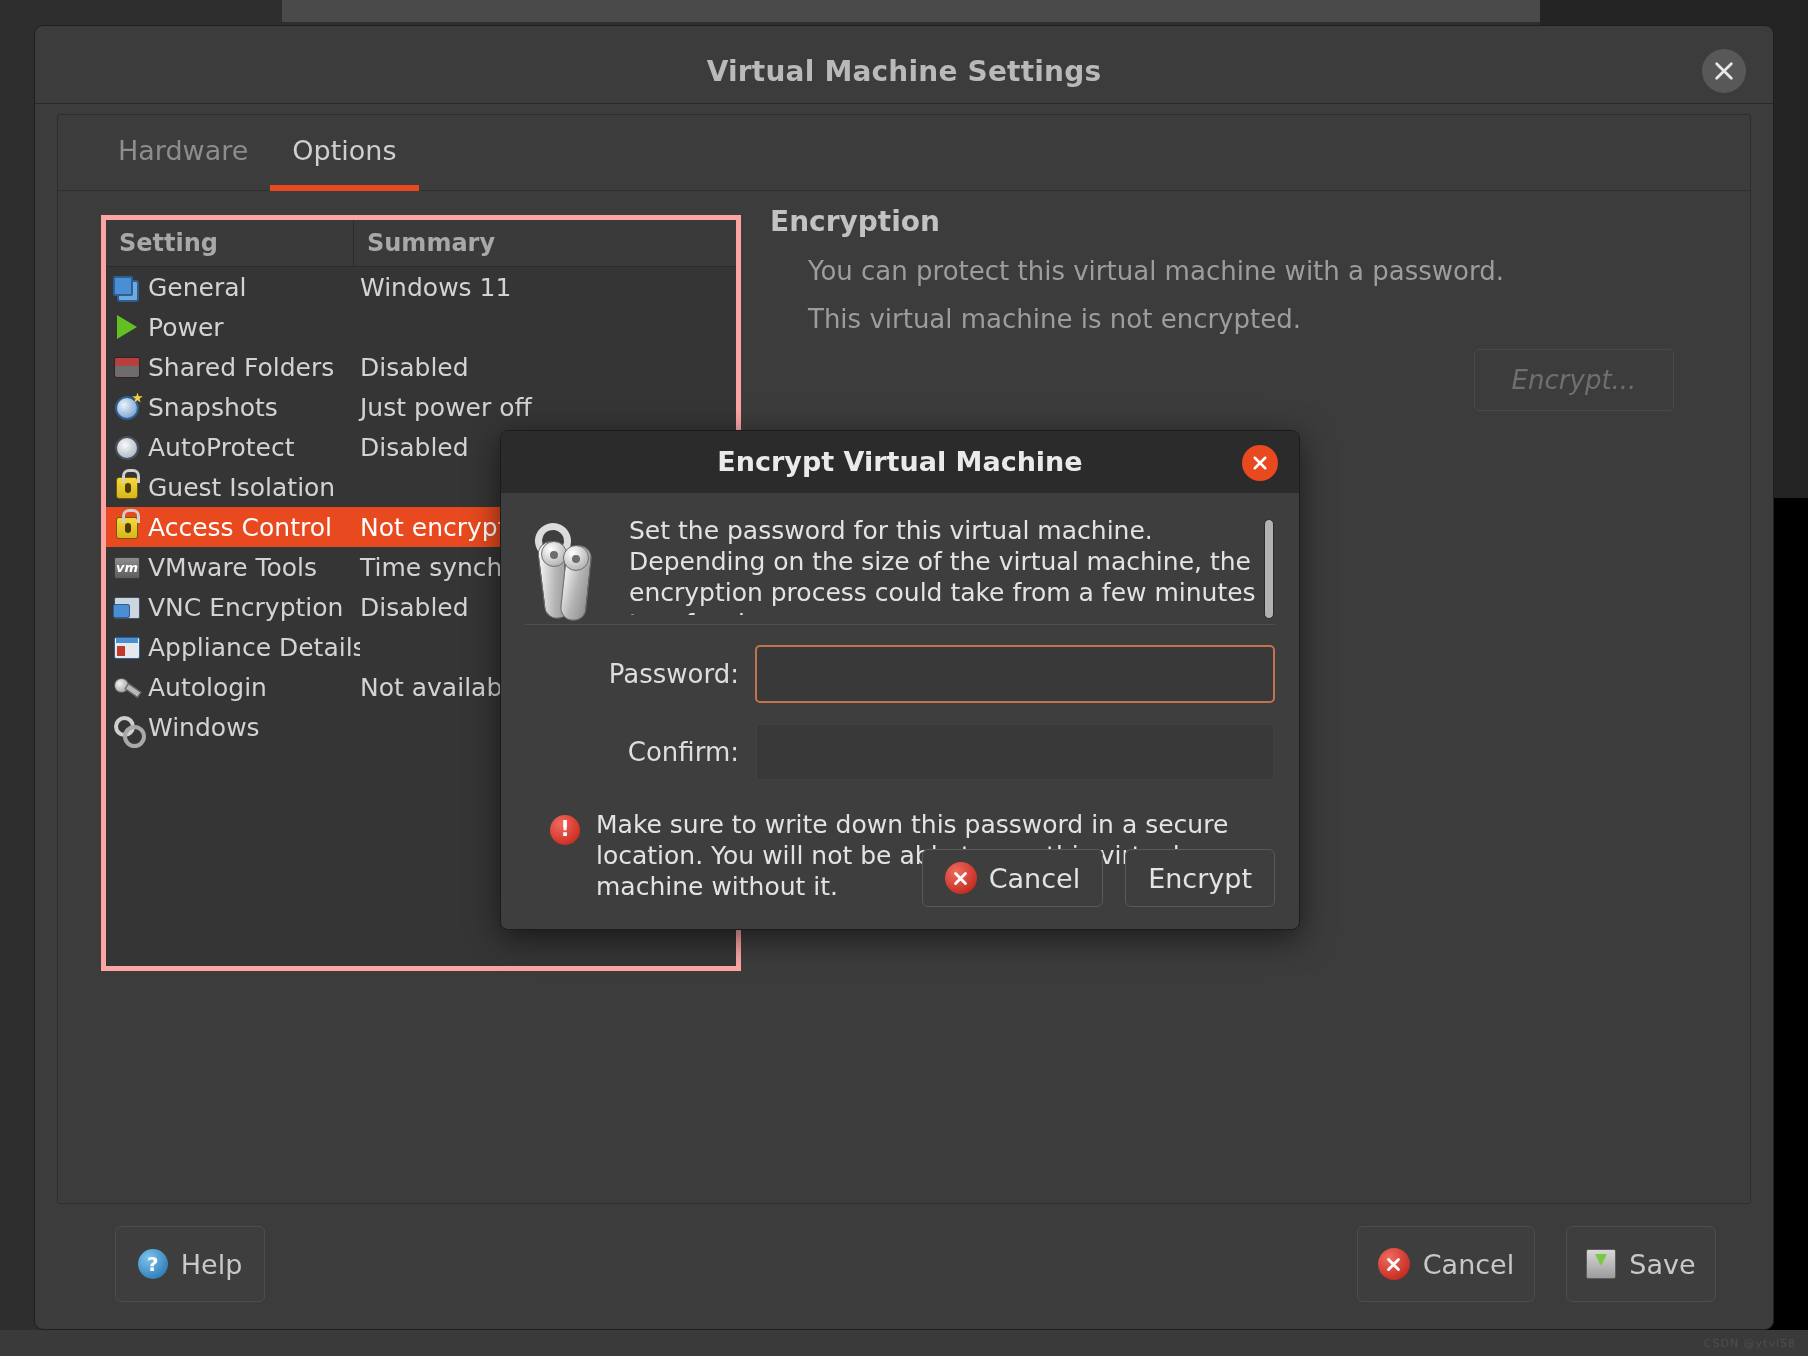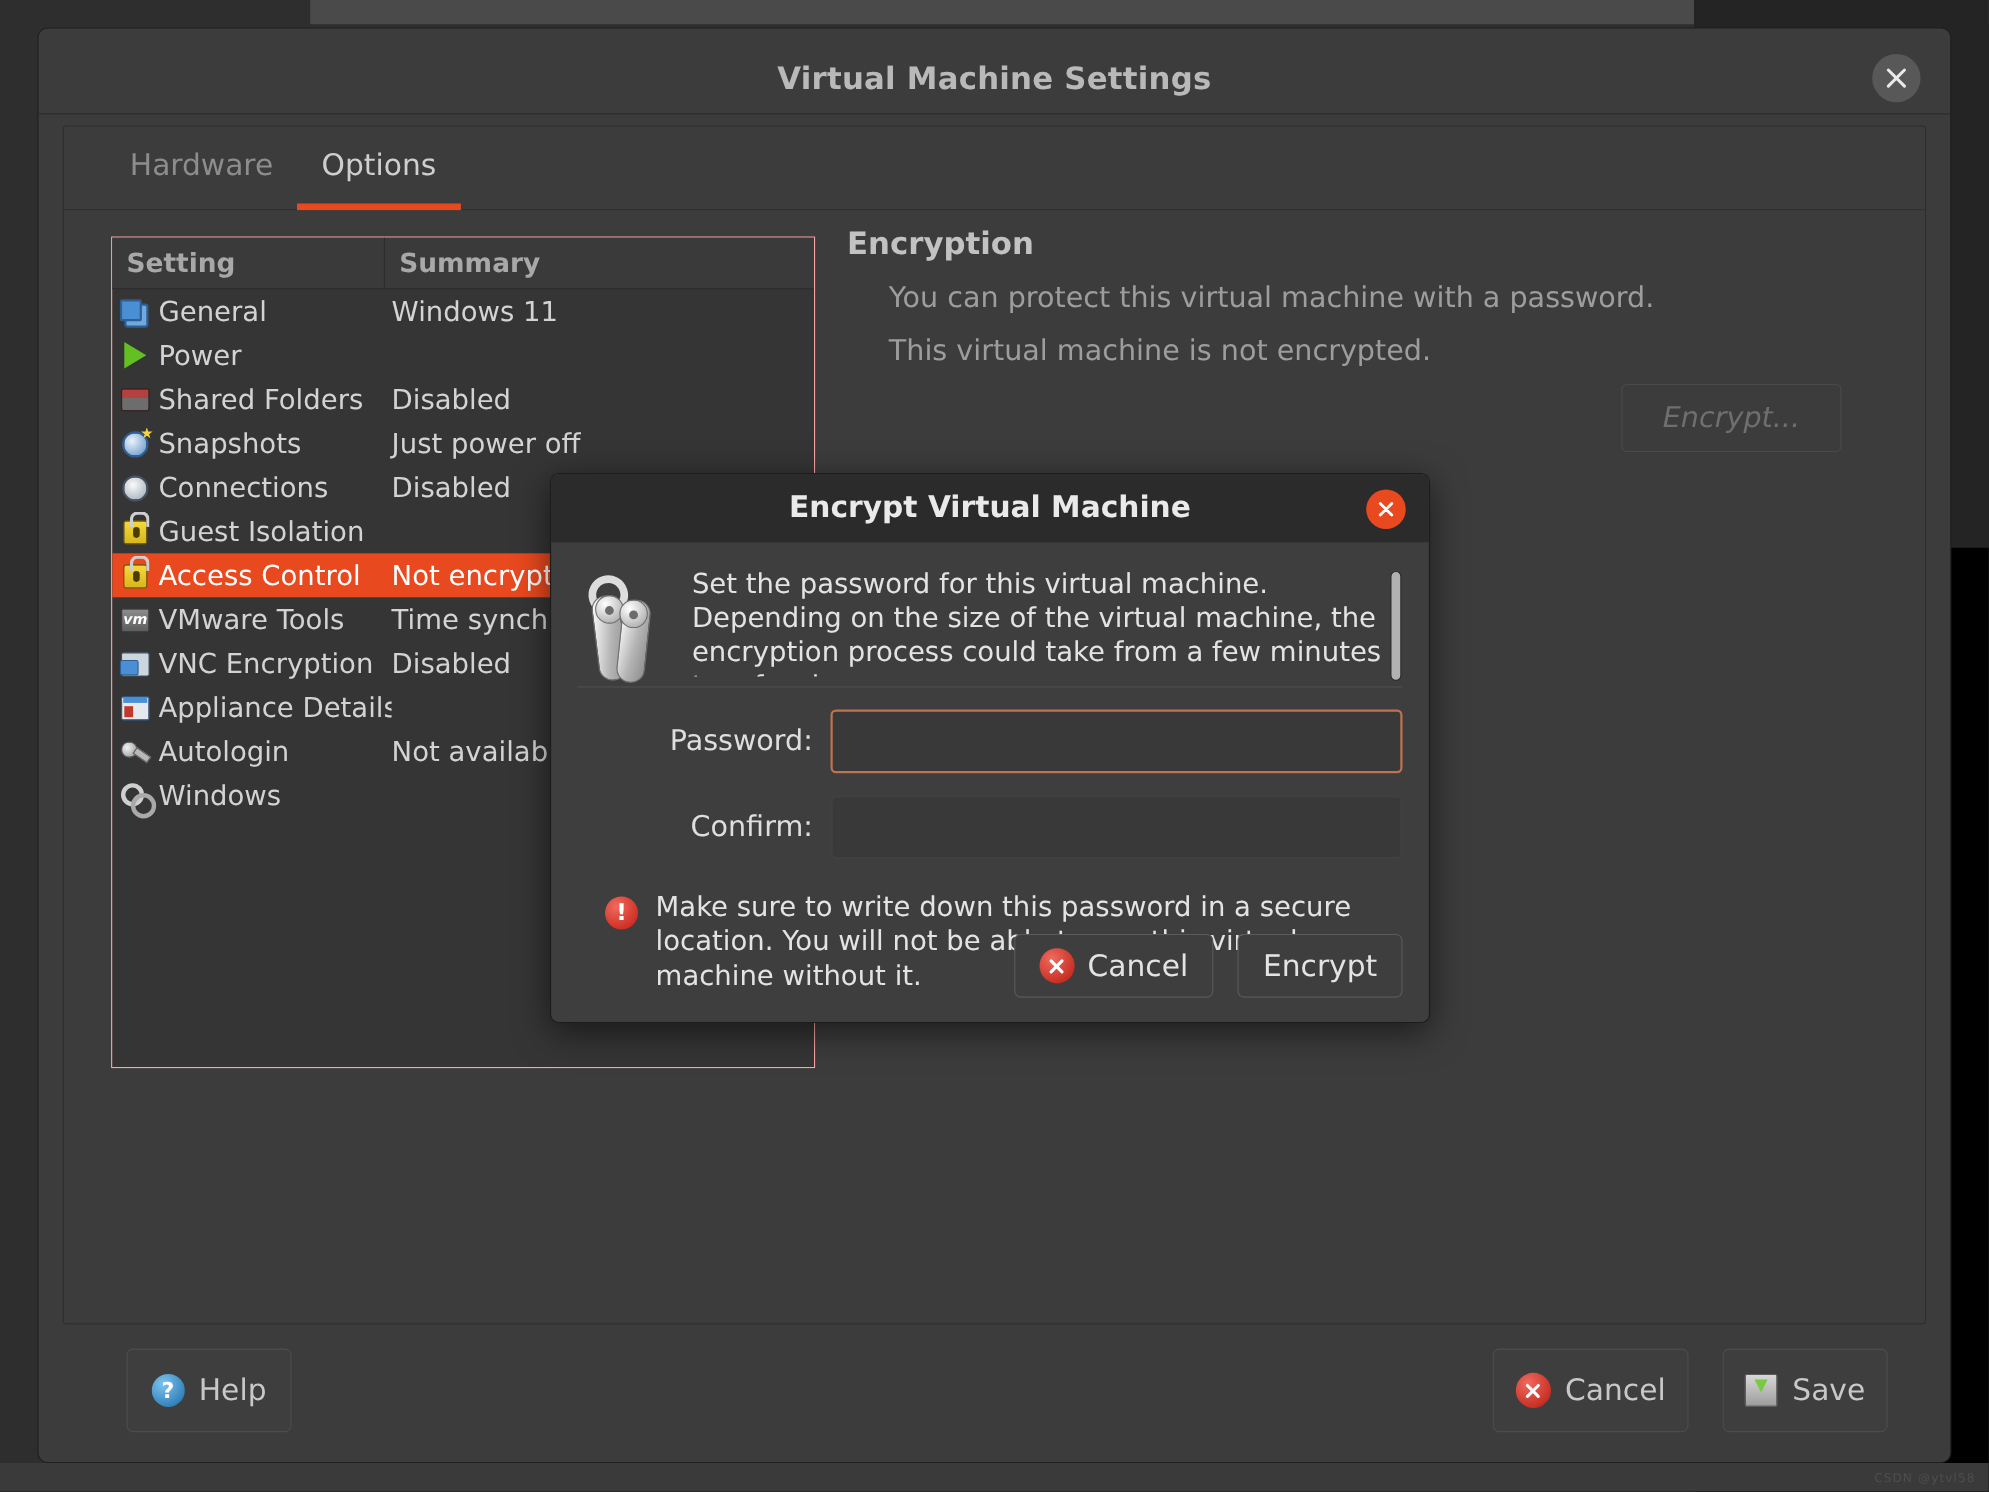--- a/index.html
+++ b/index.html
@@ -74,21 +74,21 @@
   .tab.active { color: #cfcfcf; }
   .tab.active::after {
     content: ""; position: absolute; left: 0; right: 0; bottom: 0;
     height: 6px; background: #e8491e;
   }
 
   
   .list-box {
     position: absolute; left: 43px; top: 100px;
     width: 640px; height: 756px;
-    border: 1px solid #fca5a5;
+    border: 5px solid #fca5a5;
     background: #353535;
     overflow: hidden;
   }
   .list-head {
     display: flex; height: 47px;
     border-bottom: 1px solid #2c2c2c;
     background: #3a3a3a;
   }
   .list-head div {
     font-size: 24px; color: #a8a8a8; font-weight: bold;
@@ -345,21 +345,21 @@
               <i class="ico-snap" style="display:block"></i>
             </span>
           <span class="label">Snapshots</span>
           <span class="summary">Just power off</span>
         </div>
 
         <div class="row">
           <span class="icon">
               <i class="ico-autop" style="display:block"></i>
             </span>
-          <span class="label">Connections</span>
+          <span class="label">AutoProtect</span>
           <span class="summary">Disabled</span>
         </div>
 
         <div class="row">
           <span class="icon">
               <i class="ico-lock" style="display:block"></i>
             </span>
           <span class="label">Guest Isolation</span>
           <span class="summary"></span>
         </div>

